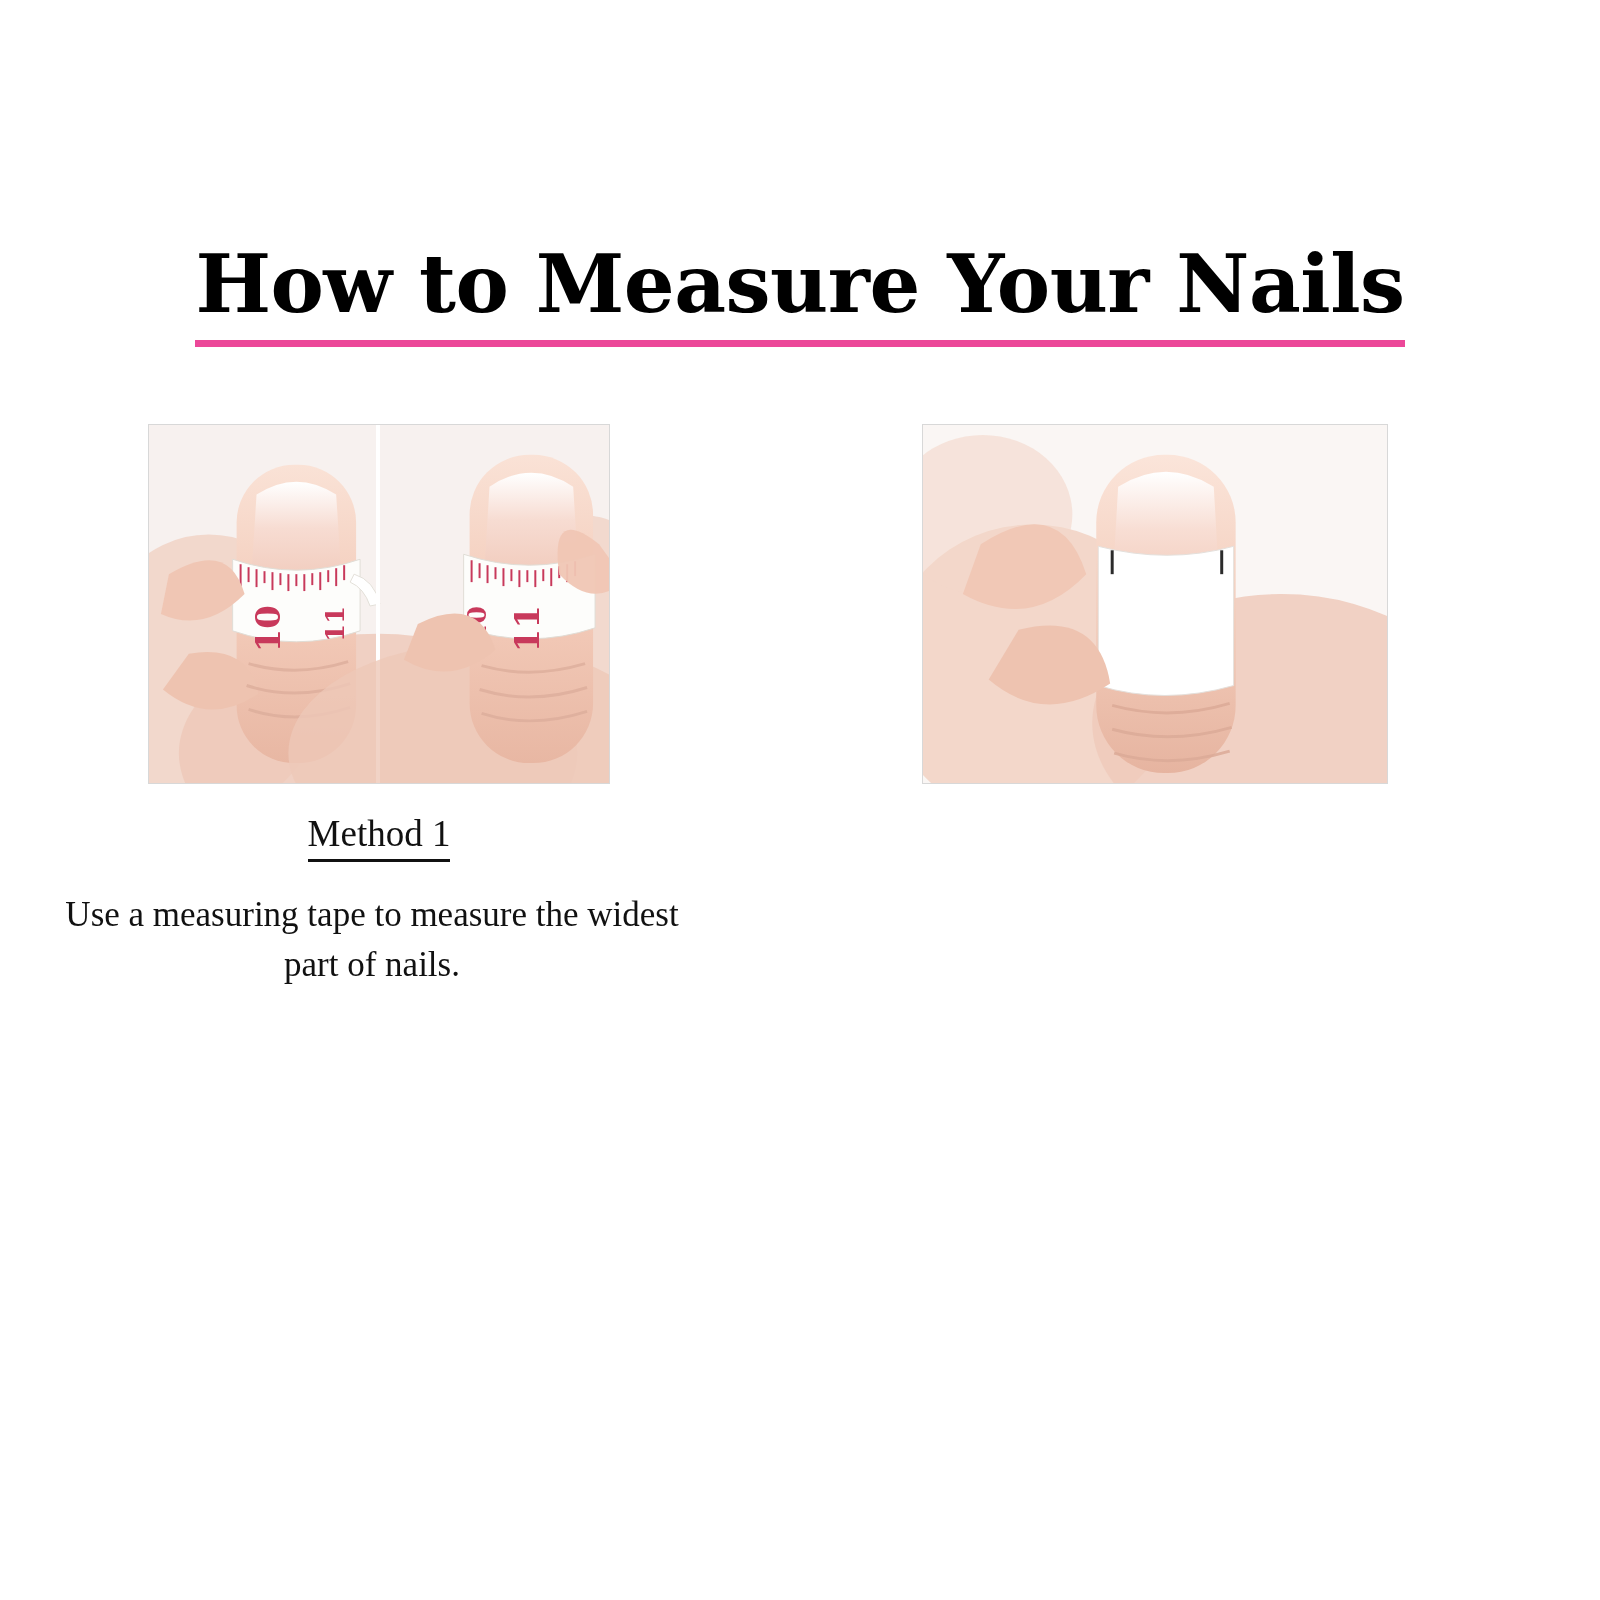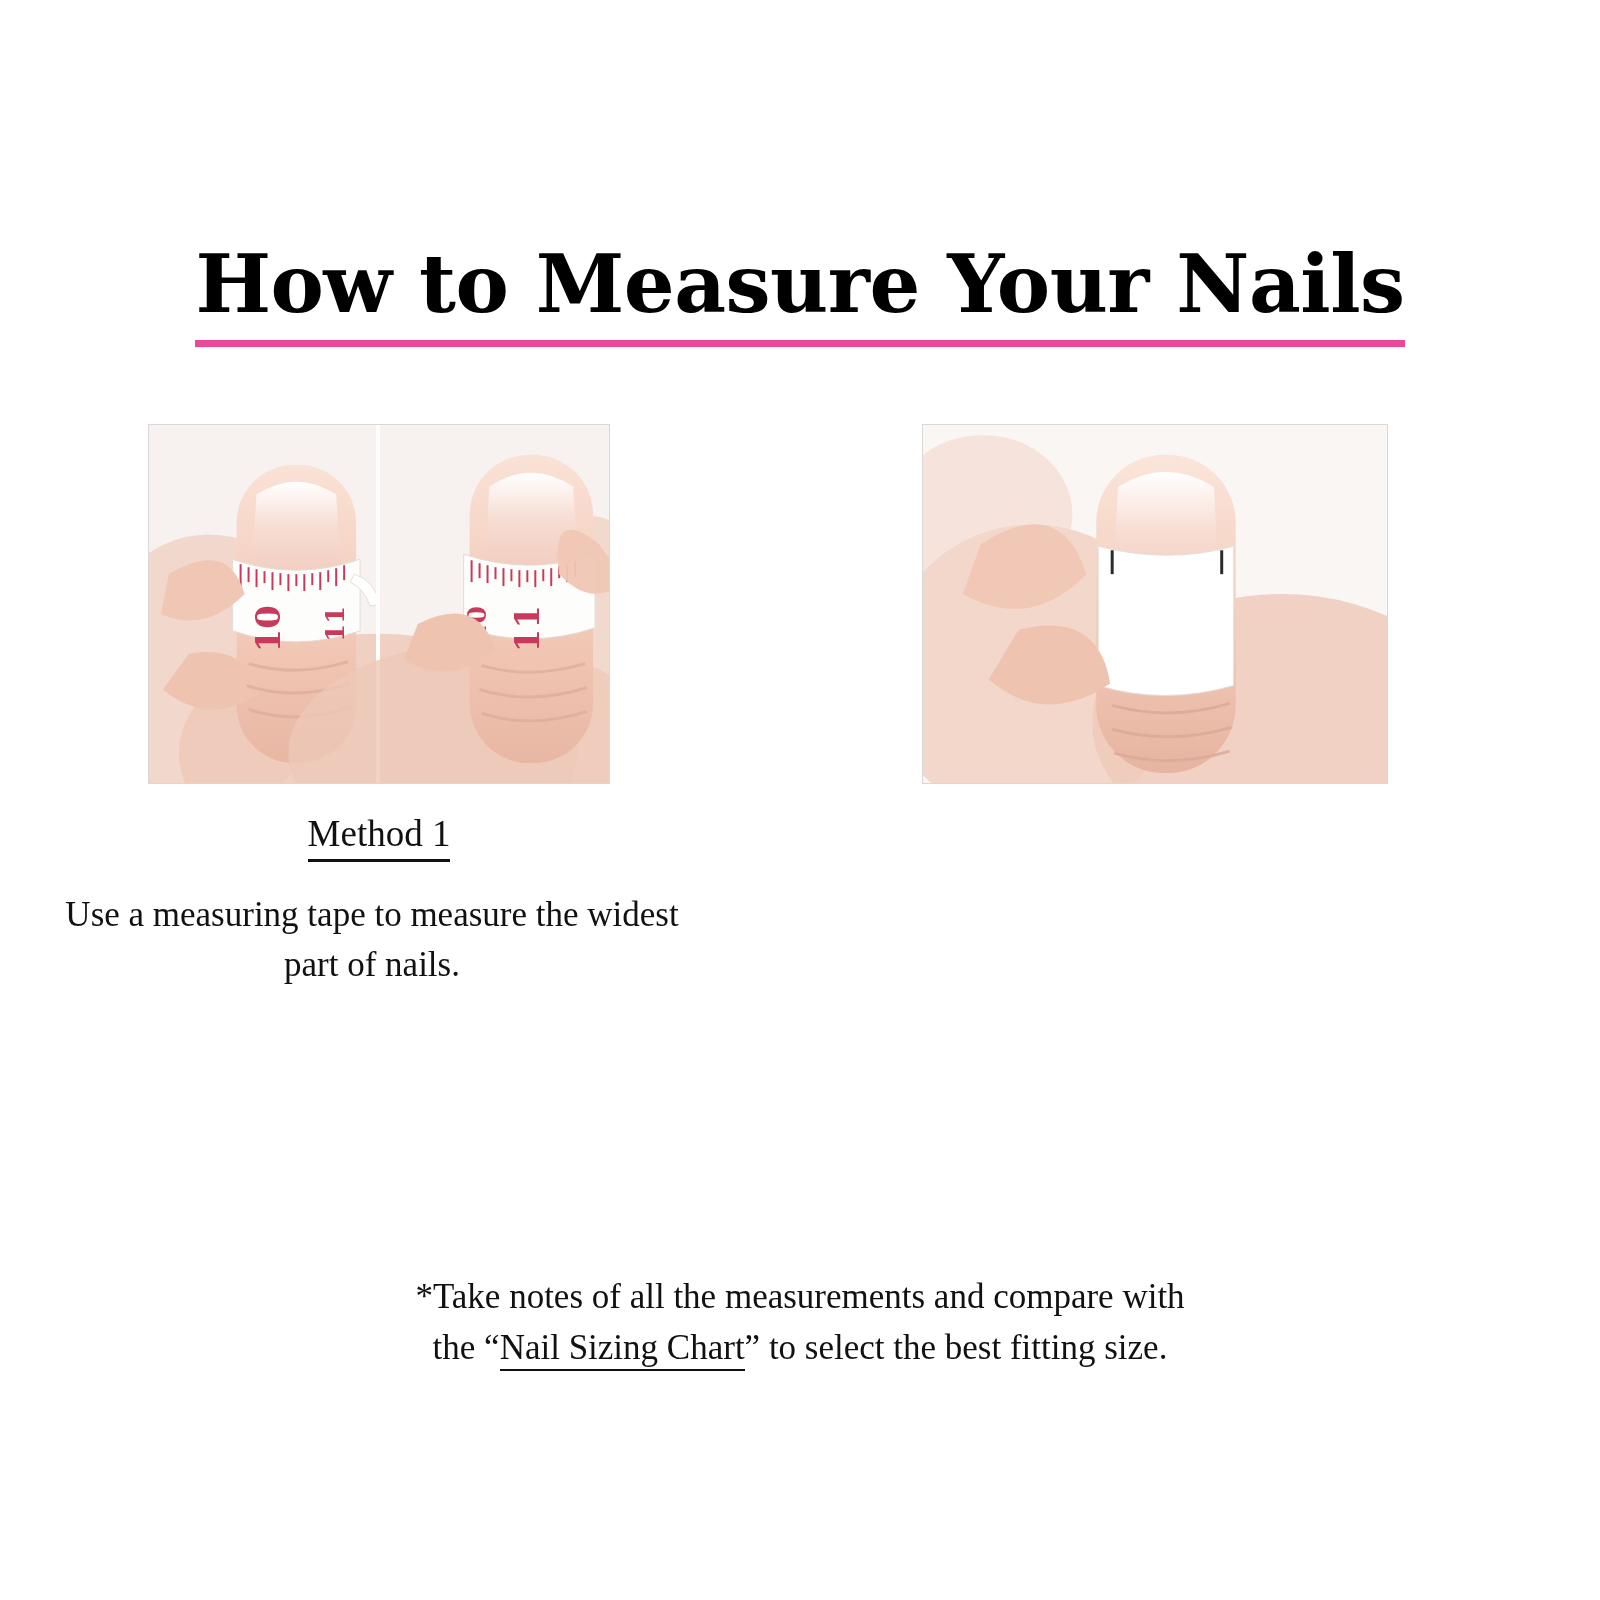--- a/index.html
+++ b/index.html
@@ -273,20 +273,14 @@
       </svg>
     </div>
   </div>
 
   <div class="caption cap-left">
     <span class="u">Method 1</span>
   </div>
 
   <div class="blurb blurb-left">Use a measuring tape to measure the widest part of nails.</div>
 
-  <div class="footnote">
-    <div>*Take notes of all the measurements and compare with</div>
-    <div>
-      <span>the “</span><span class="u">Nail Sizing Chart</span><span>” to select the best fitting size.</span>
-    </div>
-  </div>
 
 </div>
 
 </body></html>

